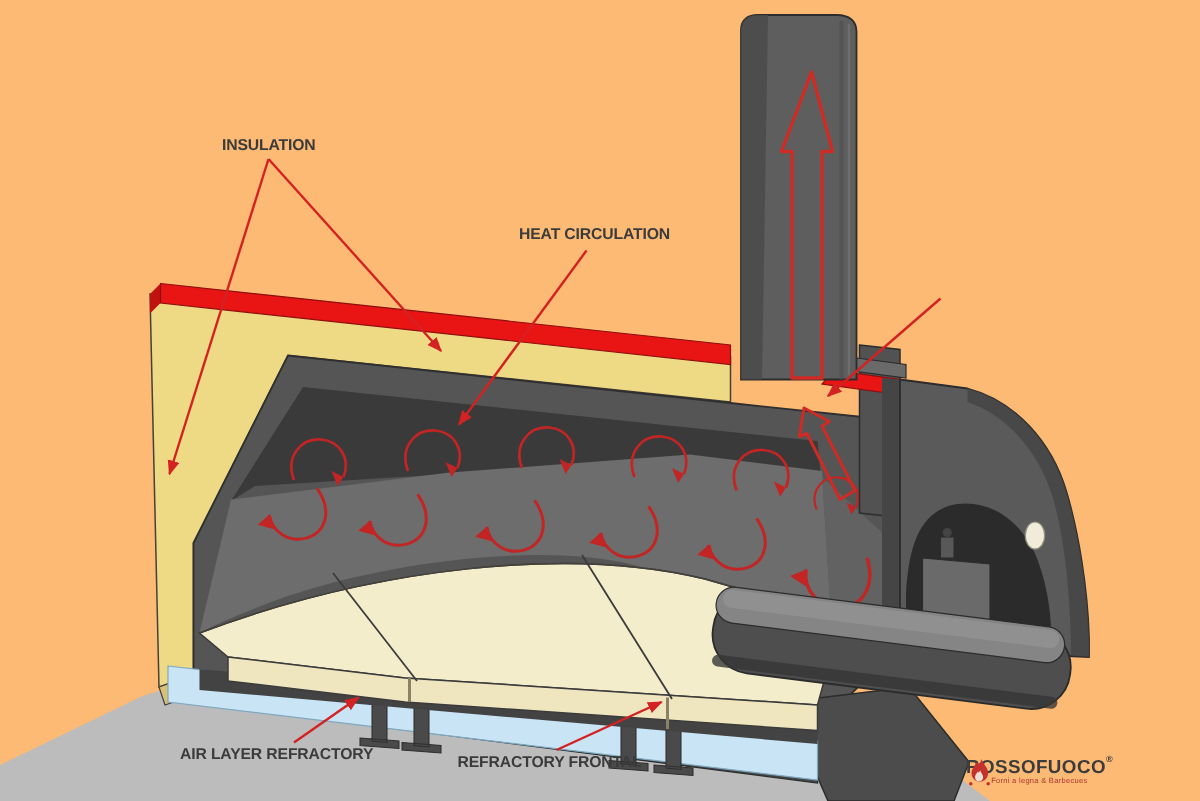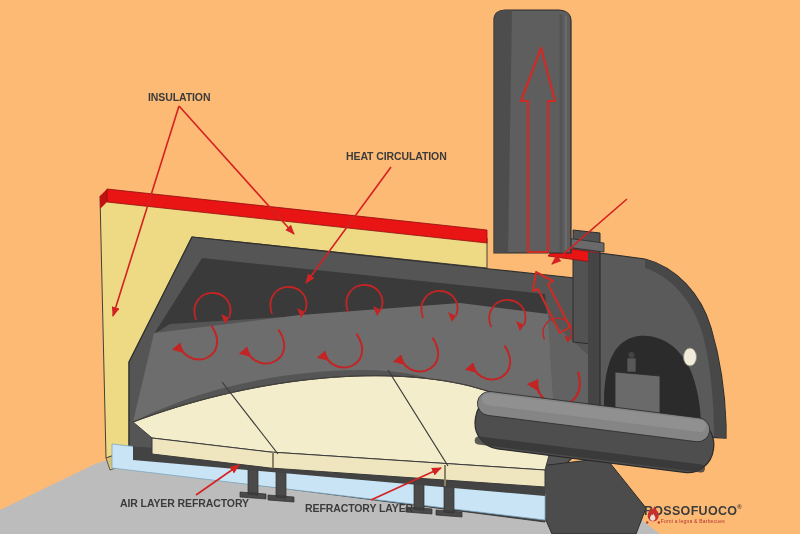--- a/index.html
+++ b/index.html
@@ -141,21 +141,21 @@
     <path d="M391,167 L306,283" marker-end="url(#ah)"></path>
     <path d="M627,199 L552,264" marker-end="url(#ah)"></path>
     <path d="M196,495 L239,465" marker-end="url(#ah)"></path>
     <path d="M371,500 L441,468" marker-end="url(#ah)"></path>
   </g>
 </svg>
 
 <div class="lbl" style="left:148px;top:91px;">INSULATION</div>
 <div class="lbl" style="left:346px;top:150px;">HEAT CIRCULATION</div>
 <div class="lbl" style="left:120px;top:497px;">AIR LAYER REFRACTORY</div>
-<div class="lbl" style="left:305px;top:502px;">REFRACTORY LAYER</div>
+<div class="lbl" style="left:305px;top:502px;">REFRACTORY FRONTAL</div>
 
 <div class="logo">
   <svg width="18" height="21" viewBox="0 0 18 21">
     <path d="M10.5 1c.6 3.4 4.2 5.2 4.2 9.4 0 3.5-2.5 5.8-5.5 5.8s-5.5-2.3-5.5-5.8c0-3.2 2.6-4.9 3.4-7.7.5 1.7 1.7 2.7 3.4-1.7z" fill="#c5322d"></path>
     <path d="M9.4 8.5c.3 1.7 2 2.6 2 4.6 0 1.7-1.2 2.8-2.7 2.8s-2.7-1.1-2.7-2.8c0-1.6 1.3-2.4 1.7-3.8.3.8.9 1.3 1.7-.8z" fill="#e8e0d2"></path>
     <circle cx="3.2" cy="17.5" r="1.2" fill="#c5322d"></circle>
     <circle cx="14.8" cy="17.5" r="1.2" fill="#c5322d"></circle>
   </svg>
   <div class="txt">
     <div class="brandline">

